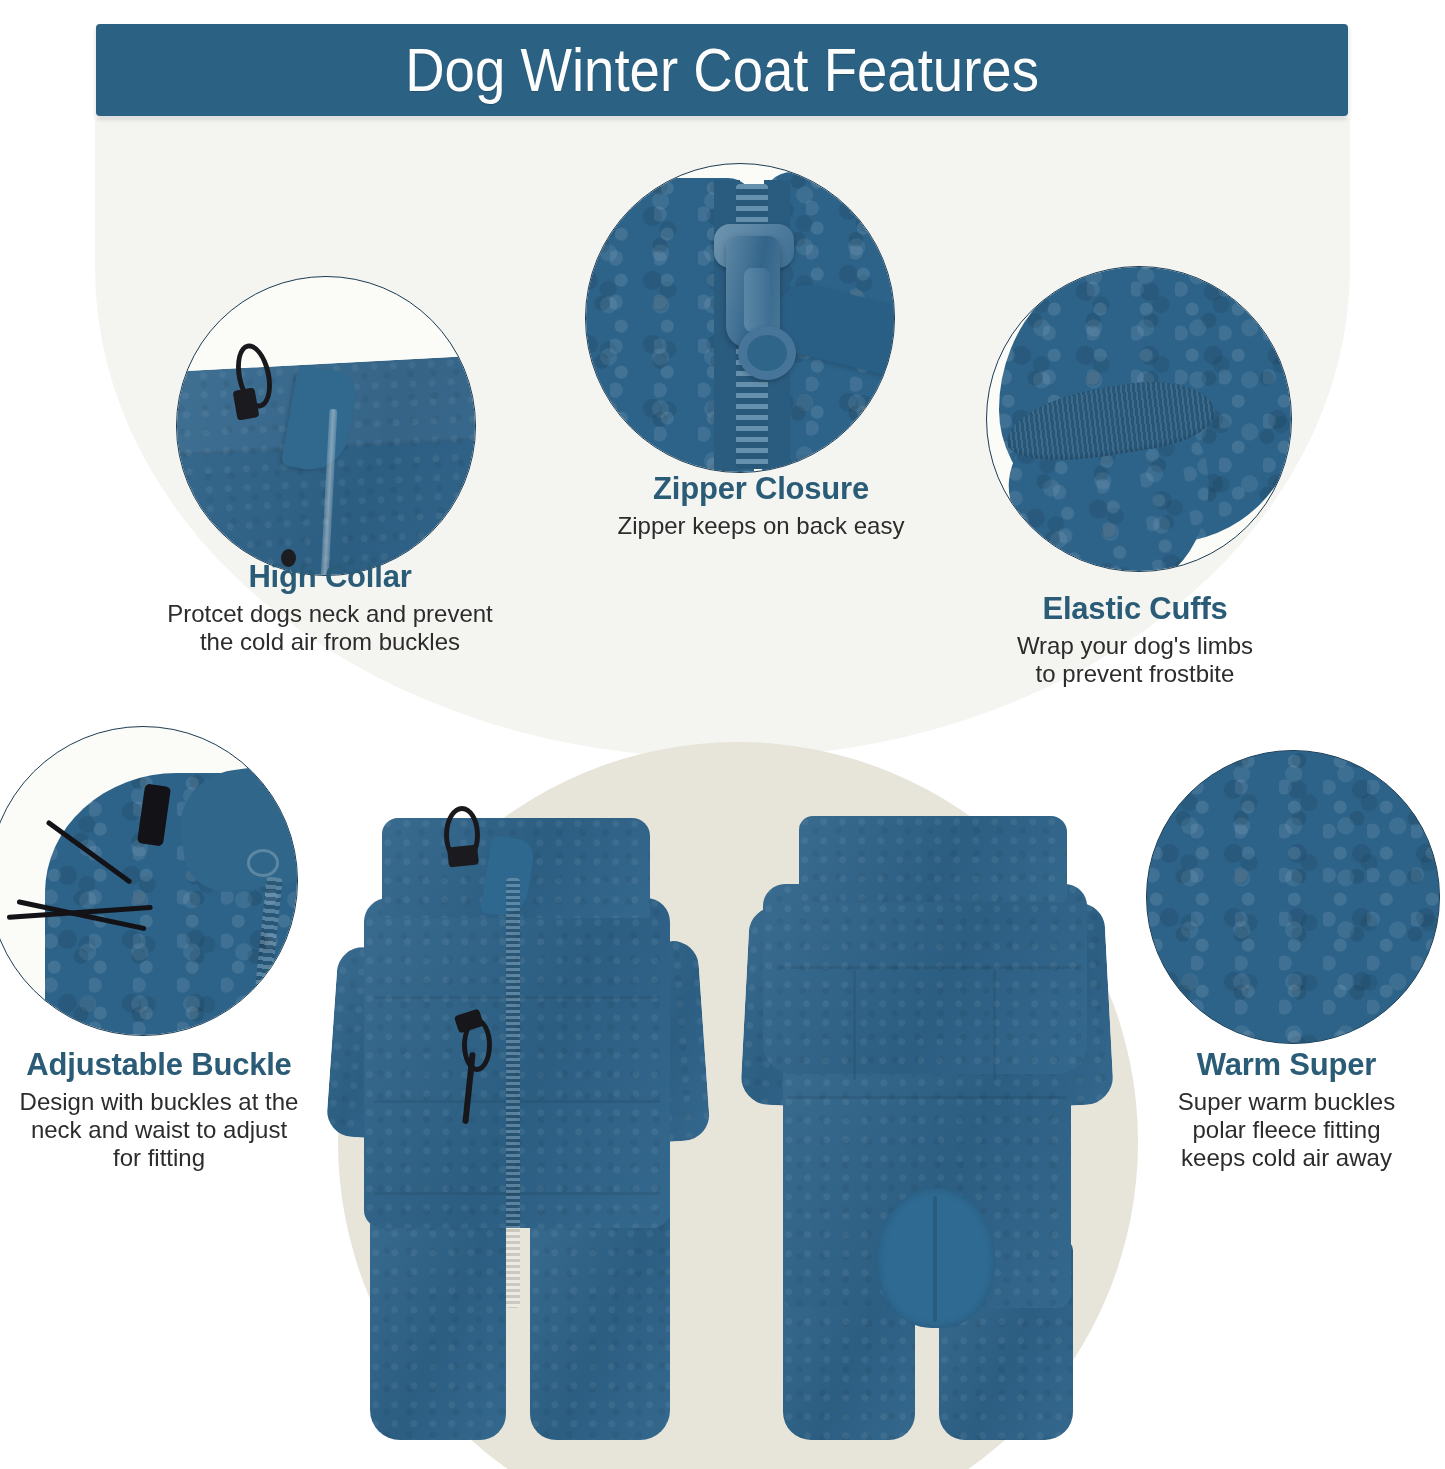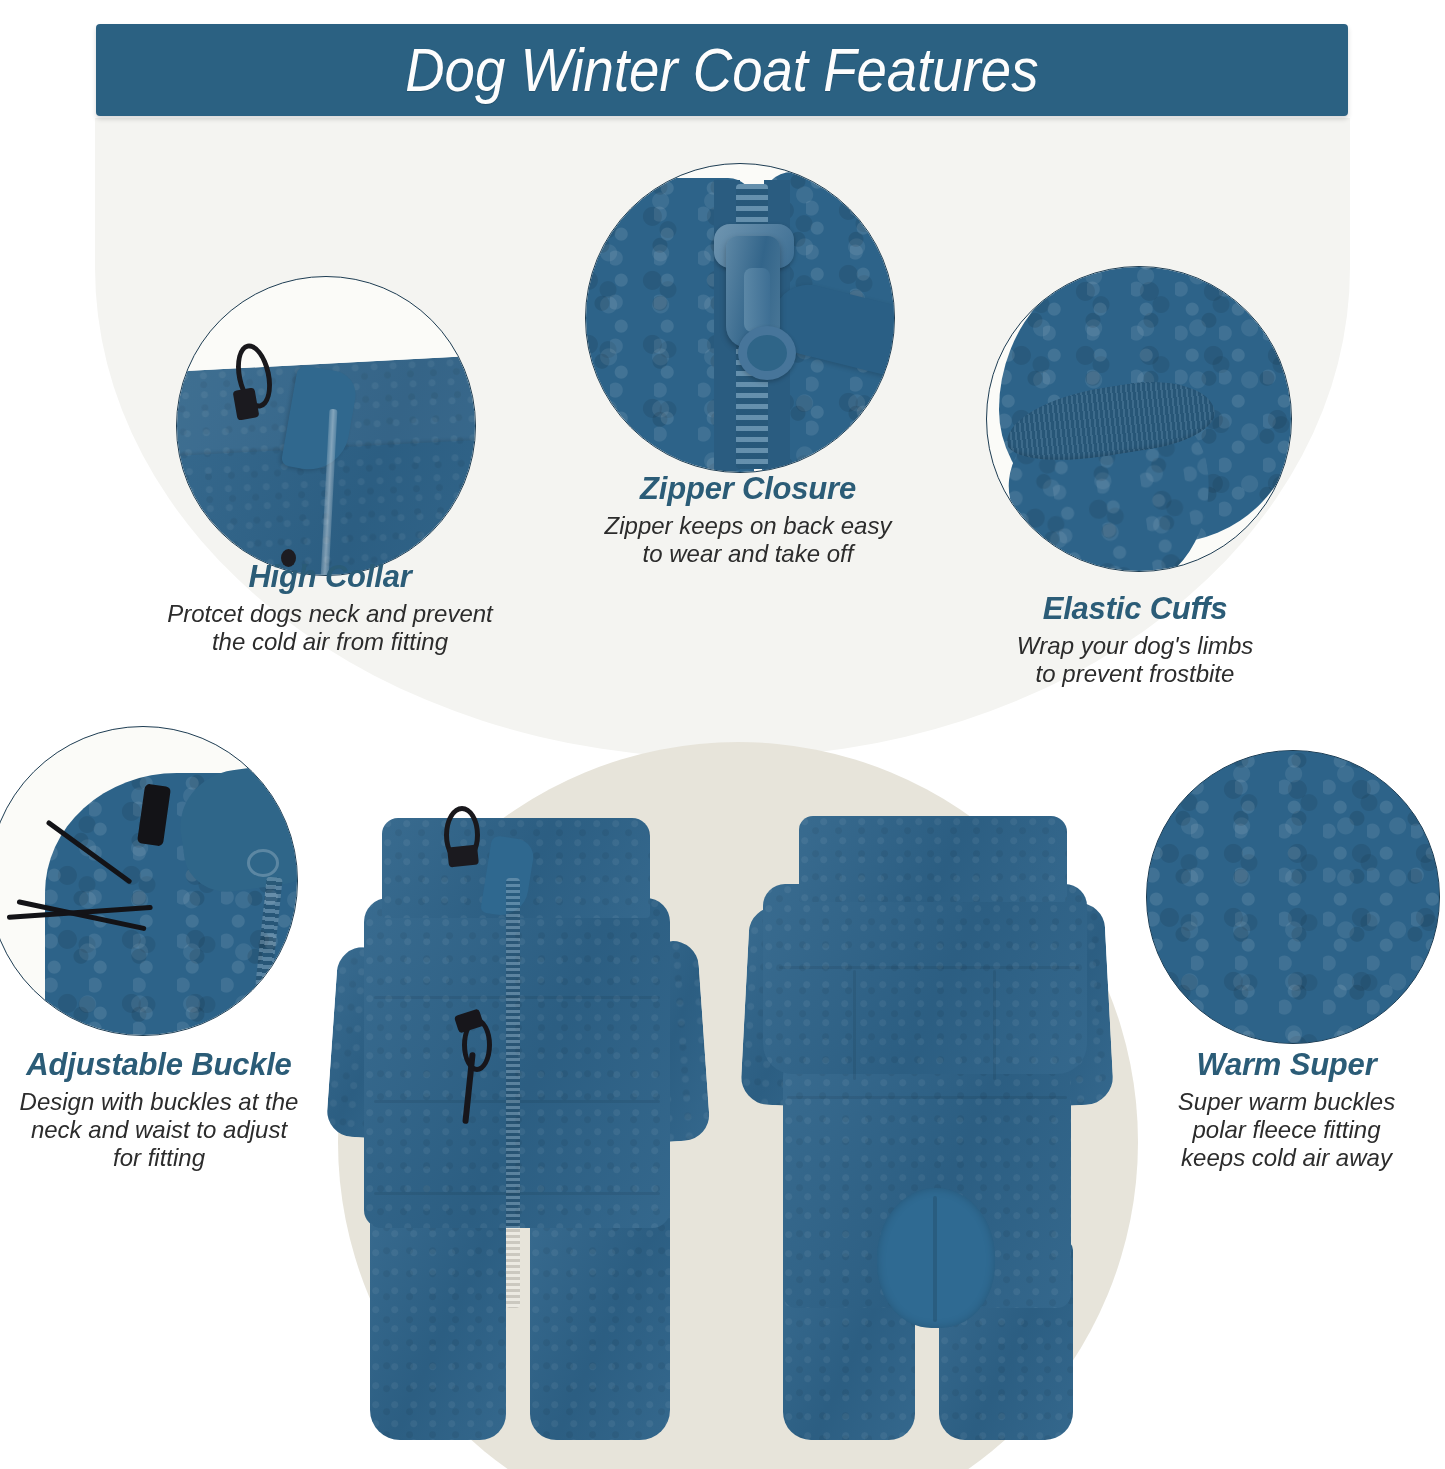--- a/index.html
+++ b/index.html
@@ -7,21 +7,20 @@
     padding: 0;
     background: #ffffff;
   }
   #page {
     position: relative;
     width: 1445px;
     height: 1469px;
     background: #ffffff;
     overflow: hidden;
     font-family: "Liberation Sans", "DejaVu Sans", sans-serif;
-    font-style: italic;
   }
 
   
   .bg-blob-top {
     position: absolute;
     left: 95px;
     top: 118px;
     width: 1255px;
     height: 640px;
     background: #f4f4f1;
@@ -298,21 +297,21 @@
   }
   .caption p {
     margin: 0;
     color: #2c2c2c;
     font-size: 24px;
     line-height: 1.16;
     font-weight: 400;
   }
 
   #cap-collar { left: 100px; top: 560px; width: 460px; }
-  #cap-zipper { left: 533px; top: 472px; width: 430px; }
+  #cap-zipper { left: 546px; top: 472px; width: 430px; }
   #cap-cuffs  { left: 935px; top: 592px; width: 400px; }
   #cap-buckle { left: 0px;   top: 1048px; width: 318px; }
   #cap-fleece { left: 1128px; top: 1048px; width: 317px; }
 
   
   .product { position: absolute; z-index: 4; }
 
   
   #prod-front { left: 320px; top: 800px; width: 400px; height: 650px; }
   .pf-collar {
@@ -525,27 +524,26 @@
     <div class="pb-seam" style="left:62px; top:296px; width:280px;"></div>
     <div class="pb-vseam" style="left:128px; top:170px; height:110px;"></div>
     <div class="pb-vseam" style="left:268px; top:170px; height:110px;"></div>
     <div class="pb-tailhole"></div>
     <div class="pb-tailseam"></div>
   </div>
 
   <div class="caption" id="cap-collar">
     <h3>High Collar</h3>
     <p>Protcet dogs neck and prevent</p>
-    <p>the cold air from fitting</p>
+    <p>the cold air from buckles</p>
   </div>
 
   <div class="caption" id="cap-zipper">
     <h3>Zipper Closure</h3>
     <p>Zipper keeps on back easy</p>
-    <p>to wear and take off</p>
   </div>
 
   <div class="caption" id="cap-cuffs">
     <h3>Elastic Cuffs</h3>
     <p>Wrap your dog's limbs</p>
     <p>to prevent frostbite</p>
   </div>
 
   <div class="caption" id="cap-buckle">
     <h3>Adjustable Buckle</h3>

